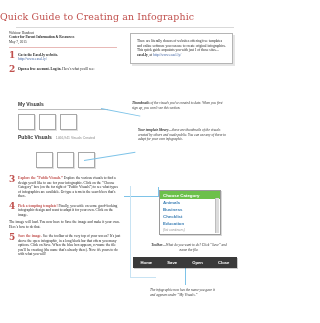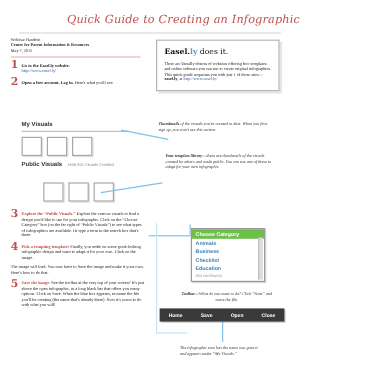--- a/index.html
+++ b/index.html
@@ -9,23 +9,22 @@
     font-family:"Liberation Serif",serif;
     color:#1a1a1a;
     overflow:hidden;
     position:relative;
   }
   .page{position:absolute;inset:0;}
 
   
   .title{
     position:absolute;top:11px;left:0;width:250px;
-    text-align:right;
+    text-align:left;
     font-family:"DejaVu Serif",serif;
-    font-style:italic;
     font-size:9.4px;
     letter-spacing:.15px;
     color:#c0504d;
     white-space:nowrap;
   }
   .title-rule{
     position:absolute;top:27px;left:16px;width:218px;height:1px;
     background:#d9d9d9;
   }
 
@@ -227,23 +226,20 @@
     <div class="step">
       <span class="step-num">5</span>
       <div class="step-body">
         <span class="hl">Save the image.</span>
         <span>See the toolbar at the very top of your screen? It's just above the open infographic, in a long black bar that offers you many options. Click on Save. When the blue box appears, re-name the file you'll be creating (the name that's already there). Now it's yours to do with what you will!</span>
       </div>
     </div>
   </div>
 
   <div class="easel-box">
-    <div class="easel-head">
-      <span class="brand">Easel.</span><span class="ly">ly</span><span> does it.</span>
-    </div>
     <div class="easel-text">
       <span>There are literally dozens of websites offering free templates and online software you can use to create original infographics. This quick guide acquaints you with just 1 of those sites—</span><span class="bd">easel.ly</span><span>, at </span><span class="lnk">http://www.easel.ly/</span>
     </div>
   </div>
 
   <div class="annot annot-1">
     <span class="bd">Thumbnails</span><span> of the visuals you've created to date. When you first sign up, you won't see this section.</span>
   </div>
 
   <div class="annot annot-2">

